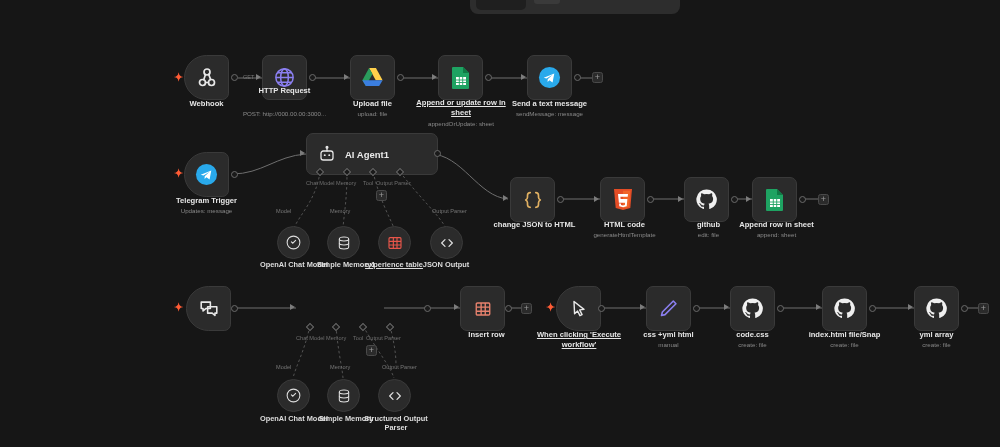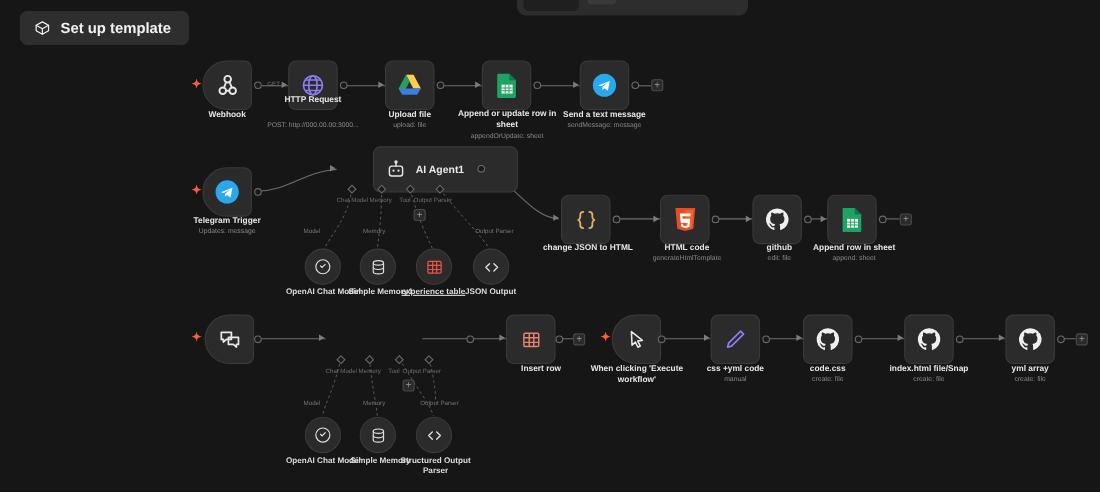--- a/index.html
+++ b/index.html
@@ -52,32 +52,32 @@
     border-radius: 7px;
     display: flex; align-items: center; justify-content: center;
   }
   .node.trigger {
     border-radius: 23px 7px 7px 23px;
   }
   .node.wide {
     width: 132px; height: 42px;
     border-radius: 7px;
     justify-content: flex-start;
-    padding-left: 11px; gap: 9px; margin-left: 33px;
+    padding-left: 11px; gap: 9px;
   }
   .node-title {
     position: absolute;
     text-align: center;
     color: #e6e6e6;
     font-size: 7.6px;
     font-weight: 700;
     line-height: 1.3;
     white-space: nowrap;
   }
-  .node-title.wrap { white-space: normal; }
+  .node-title.wrap { white-space: normal; text-decoration: underline; }
   .node-sub {
     position: absolute;
     text-align: center;
     color: #8a8a8a;
     font-size: 6.2px;
     line-height: 1.3;
     white-space: nowrap;
   }
   .agent-label {
     color: #e9e9e9; font-size: 9.5px; font-weight: 600;
@@ -156,30 +156,20 @@
 </style>
 </head>
 <body>
 
 <div id="canvas">
 
   <div class="top-panel"></div>
   <div class="top-panel-inner"></div>
   <div class="top-panel-chip"></div>
 
-  <div class="setup-btn">
-    <span>
-      <svg width="15" height="15" viewBox="0 0 24 24" fill="none" stroke="#f0f0f0" stroke-width="1.8" stroke-linecap="round" stroke-linejoin="round">
-        <path d="M3 8l9-5 9 5-9 5-9-5z"></path>
-          <path d="M3 8v8l9 5 9-5V8"></path>
-          <path d="M12 13v8"></path>
-      </svg>
-    </span>
-    <span>Set up template</span>
-  </div>
 
   <svg class="wires">
     <g stroke="#6e6e6e" stroke-width="1" fill="none">
 
       <line x1="238" y1="78" x2="262" y2="78"></line>
       <line x1="314" y1="78" x2="350" y2="78"></line>
       <line x1="402" y1="78" x2="438" y2="78"></line>
       <line x1="490" y1="78" x2="527" y2="78"></line>
       <line x1="579" y1="78" x2="592" y2="78"></line>
 
@@ -486,21 +476,21 @@
   <div class="node" style="left:460px; top:286px;">
     <span>
       <svg class="icon-sq" width="18" height="18" viewBox="0 0 24 24" fill="none" stroke="#e8826e" stroke-width="1.8">
         <rect x="3" y="4" width="18" height="16" rx="1.5"></rect>
           <path d="M3 9.5h18M3 15h18M9.5 4v16M15 4v16"></path>
       </svg>
     </span>
   </div>
   <div class="port" style="left:505px; top:305px;"></div>
   <div class="plus-stub" style="left:521px; top:303px;">+</div>
-  <div class="node-title" style="left:415px; top:330px; width:95px;text-align:right;">Insert row</div>
+  <div class="node-title" style="left:439px; top:330px; width:95px;">Insert row</div>
 
   <div class="spark" style="left:546px; top:302px;">✦</div>
   <div class="node trigger" style="left:556px; top:286px;">
     <span>
       <svg class="icon-sq" width="20" height="20" viewBox="0 0 24 24" fill="none" stroke="#e8e8e8" stroke-width="1.7" stroke-linejoin="round">
         <path d="M6 3l12 9.5-5.2.6 2.9 5.6-2.6 1.3-2.8-5.6-3.6 3.4z"></path>
       </svg>
     </span>
   </div>
   <div class="port" style="left:598px; top:305px;"></div>
@@ -509,21 +499,21 @@
 
   <div class="node" style="left:646px; top:286px;">
     <span>
       <svg class="icon-sq" width="21" height="21" viewBox="0 0 24 24" fill="none" stroke="#8b7ff0" stroke-width="1.8" stroke-linejoin="round">
         <path d="M17.5 3.5l3 3L8 19l-4 1 1-4z"></path>
       </svg>
     </span>
   </div>
   <div class="port" style="left:693px; top:305px;"></div>
   <div class="arrow" style="left:724px; top:304px;"></div>
-  <div class="node-title" style="left:621px; top:330px; width:95px;">css +yml code</div>
+  <div class="node-title" style="left:621px; top:330px; width:95px;">css +yml html</div>
   <div class="node-sub" style="left:621px; top:341px; width:95px;">manual</div>
 
   <div class="node" style="left:730px; top:286px;">
     <span>
       <svg class="icon-sq" width="23" height="23" viewBox="0 0 24 24" fill="#f0f0f0">
         <path d="M12 1.5A10.5 10.5 0 0 0 8.7 22c.5.1.7-.2.7-.5v-2c-2.9.6-3.5-1.3-3.5-1.3-.5-1.2-1.2-1.6-1.2-1.6-1-.7.1-.7.1-.7 1 .1 1.6 1.1 1.6 1.1.9 1.6 2.5 1.2 3.1.9.1-.7.4-1.2.7-1.4-2.3-.3-4.8-1.2-4.8-5.2 0-1.2.4-2.1 1.1-2.9-.1-.3-.5-1.4.1-2.9 0 0 .9-.3 2.9 1.1a10 10 0 0 1 5.3 0c2-1.4 2.9-1.1 2.9-1.1.6 1.5.2 2.6.1 2.9.7.8 1.1 1.7 1.1 2.9 0 4-2.5 4.9-4.8 5.2.4.3.7 1 .7 2v3c0 .3.2.6.7.5A10.5 10.5 0 0 0 12 1.5z"></path>
       </svg>
     </span>
   </div>
   <div class="port" style="left:777px; top:305px;"></div>

